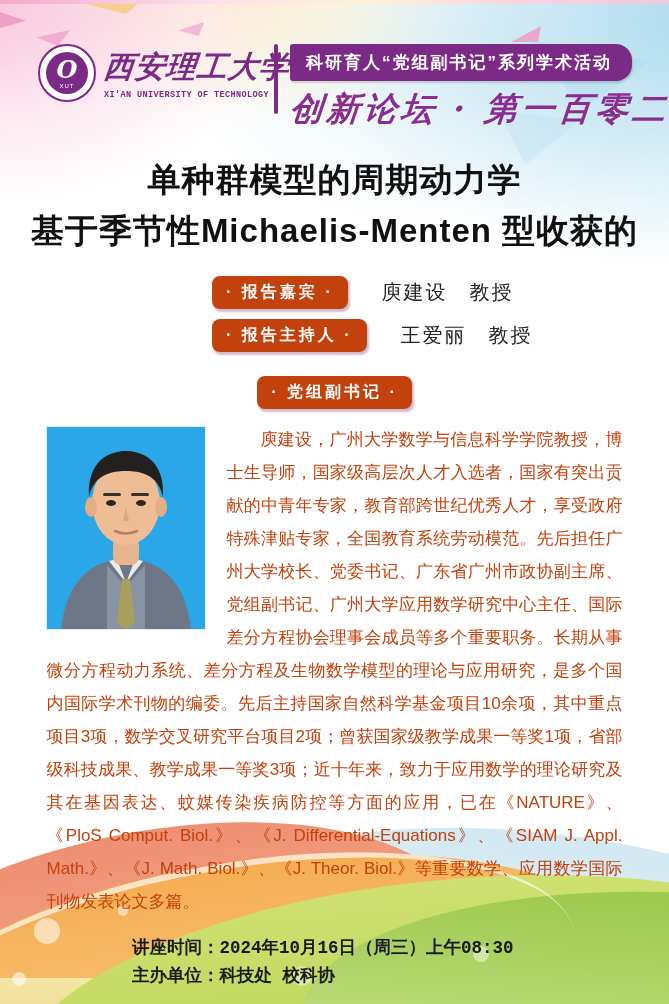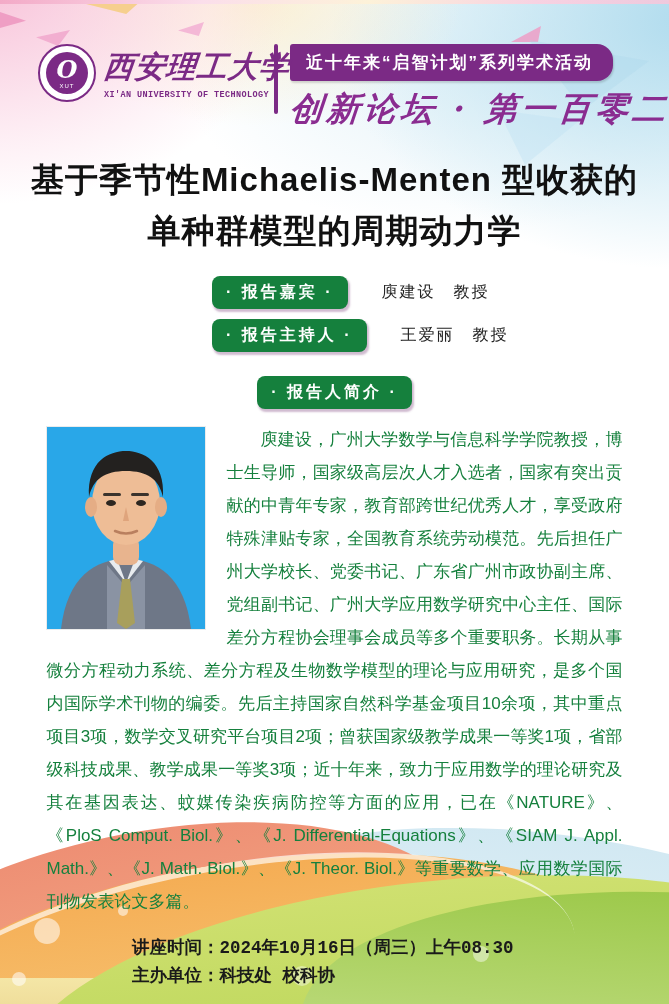--- a/index.html
+++ b/index.html
@@ -73,28 +73,28 @@
   .forum-title { font-family:"DejaVu Serif",serif; font-weight:bold; font-style:italic;
       color:#8a2c90; font-size:33px; letter-spacing:4px; margin-top:6px; white-space:nowrap;
       transform:skewX(-5deg); }
   
   .main-title { position:relative; z-index:3; text-align:center; margin-top:22px;
       font-weight:bold; color:#111; font-size:33px; line-height:1.55; letter-spacing:1px;
       font-family:"Liberation Sans","DejaVu Sans",sans-serif; }
   
   .badge-rows { position:relative; z-index:3; margin-top:20px; }
   .badge-row { display:flex; align-items:center; margin:10px 0 10px 212px; }
-  .badge { background:#15803d; color:#fff; font-weight:bold; font-size:16px; letter-spacing:3px;
+  .badge { background:#c2410c; color:#fff; font-weight:bold; font-size:16px; letter-spacing:3px;
       padding:6px 14px; border-radius:8px; box-shadow:1.5px 2.5px 2px rgba(120,60,120,.35);
       min-width:128px; text-align:center; white-space:nowrap; }
-  .badge-name { margin-left:34px; font-size:16px; color:#222; letter-spacing:2px; white-space:nowrap; }
+  .badge-name { margin-left:34px; font-size:20px; color:#222; letter-spacing:2px; white-space:nowrap; }
   .bio-badge-row { display:flex; justify-content:center; margin-top:24px; }
   
   .bio { position:relative; z-index:3; width:576px; margin:14px auto 0 auto;
-      font-size:17px; line-height:33px; color:#15803d; text-align:justify; }
+      font-size:17px; line-height:33px; color:#c2410c; text-align:justify; }
   .photo { float:left; width:158px; height:202px; margin:4px 22px 6px 0; background:#29a7e8;
       box-shadow:0 0 0 1px rgba(0,0,0,.08); }
   .photo svg { display:block; width:100%; height:100%; }
   .bio-text { text-indent:2em; }
   
   .details { position:relative; z-index:3; margin:16px 0 0 132px; font-size:17.5px;
       font-weight:bold; color:#1a1a1a; line-height:28px; }
   .detail-line { white-space:nowrap;font-family:Liberation Mono, monospace; }
 </style>
 </head>
@@ -120,41 +120,41 @@
           <span class="seal-xut">XUT</span>
         </div>
       </div>
       <div class="uni-text">
         <div class="uni-cn">西安理工大学</div>
         <div class="uni-en">XI'AN UNIVERSITY OF TECHNOLOGY</div>
       </div>
     </div>
     <div class="hdr-divider"></div>
     <div class="hdr-right">
-      <div class="series-banner">近十年来“启智计划”系列学术活动</div>
+      <div class="series-banner">科研育人“党组副书记”系列学术活动</div>
       <div class="forum-title">创新论坛 · 第一百零二讲</div>
     </div>
   </div>
 
   <div class="main-title">
+    <div>单种群模型的周期动力学</div>
     <div>基于季节性Michaelis-Menten 型收获的</div>
-    <div>单种群模型的周期动力学</div>
   </div>
 
   <div class="badge-rows">
     <div class="badge-row">
       <span class="badge">· 报告嘉宾 ·</span>
       <span class="badge-name">庾建设　教授</span>
     </div>
     <div class="badge-row">
       <span class="badge">· 报告主持人 ·</span>
       <span class="badge-name">王爱丽　教授</span>
     </div>
     <div class="bio-badge-row">
-      <span class="badge">· 报告人简介 ·</span>
+      <span class="badge">· 党组副书记 ·</span>
     </div>
   </div>
 
   <div class="bio">
     <div class="photo">
       <svg viewBox="0 0 158 202" xmlns="http://www.w3.org/2000/svg">
         <rect x="0" y="0" width="158" height="202" fill="#29a7e8"></rect>
 
         <path d="M14 202 C20 150 48 132 79 132 C110 132 138 150 144 202 Z" fill="#6e7787"></path>
         <path d="M60 138 L79 160 L98 138 L98 202 L60 202 Z" fill="#8a93a3"></path>

